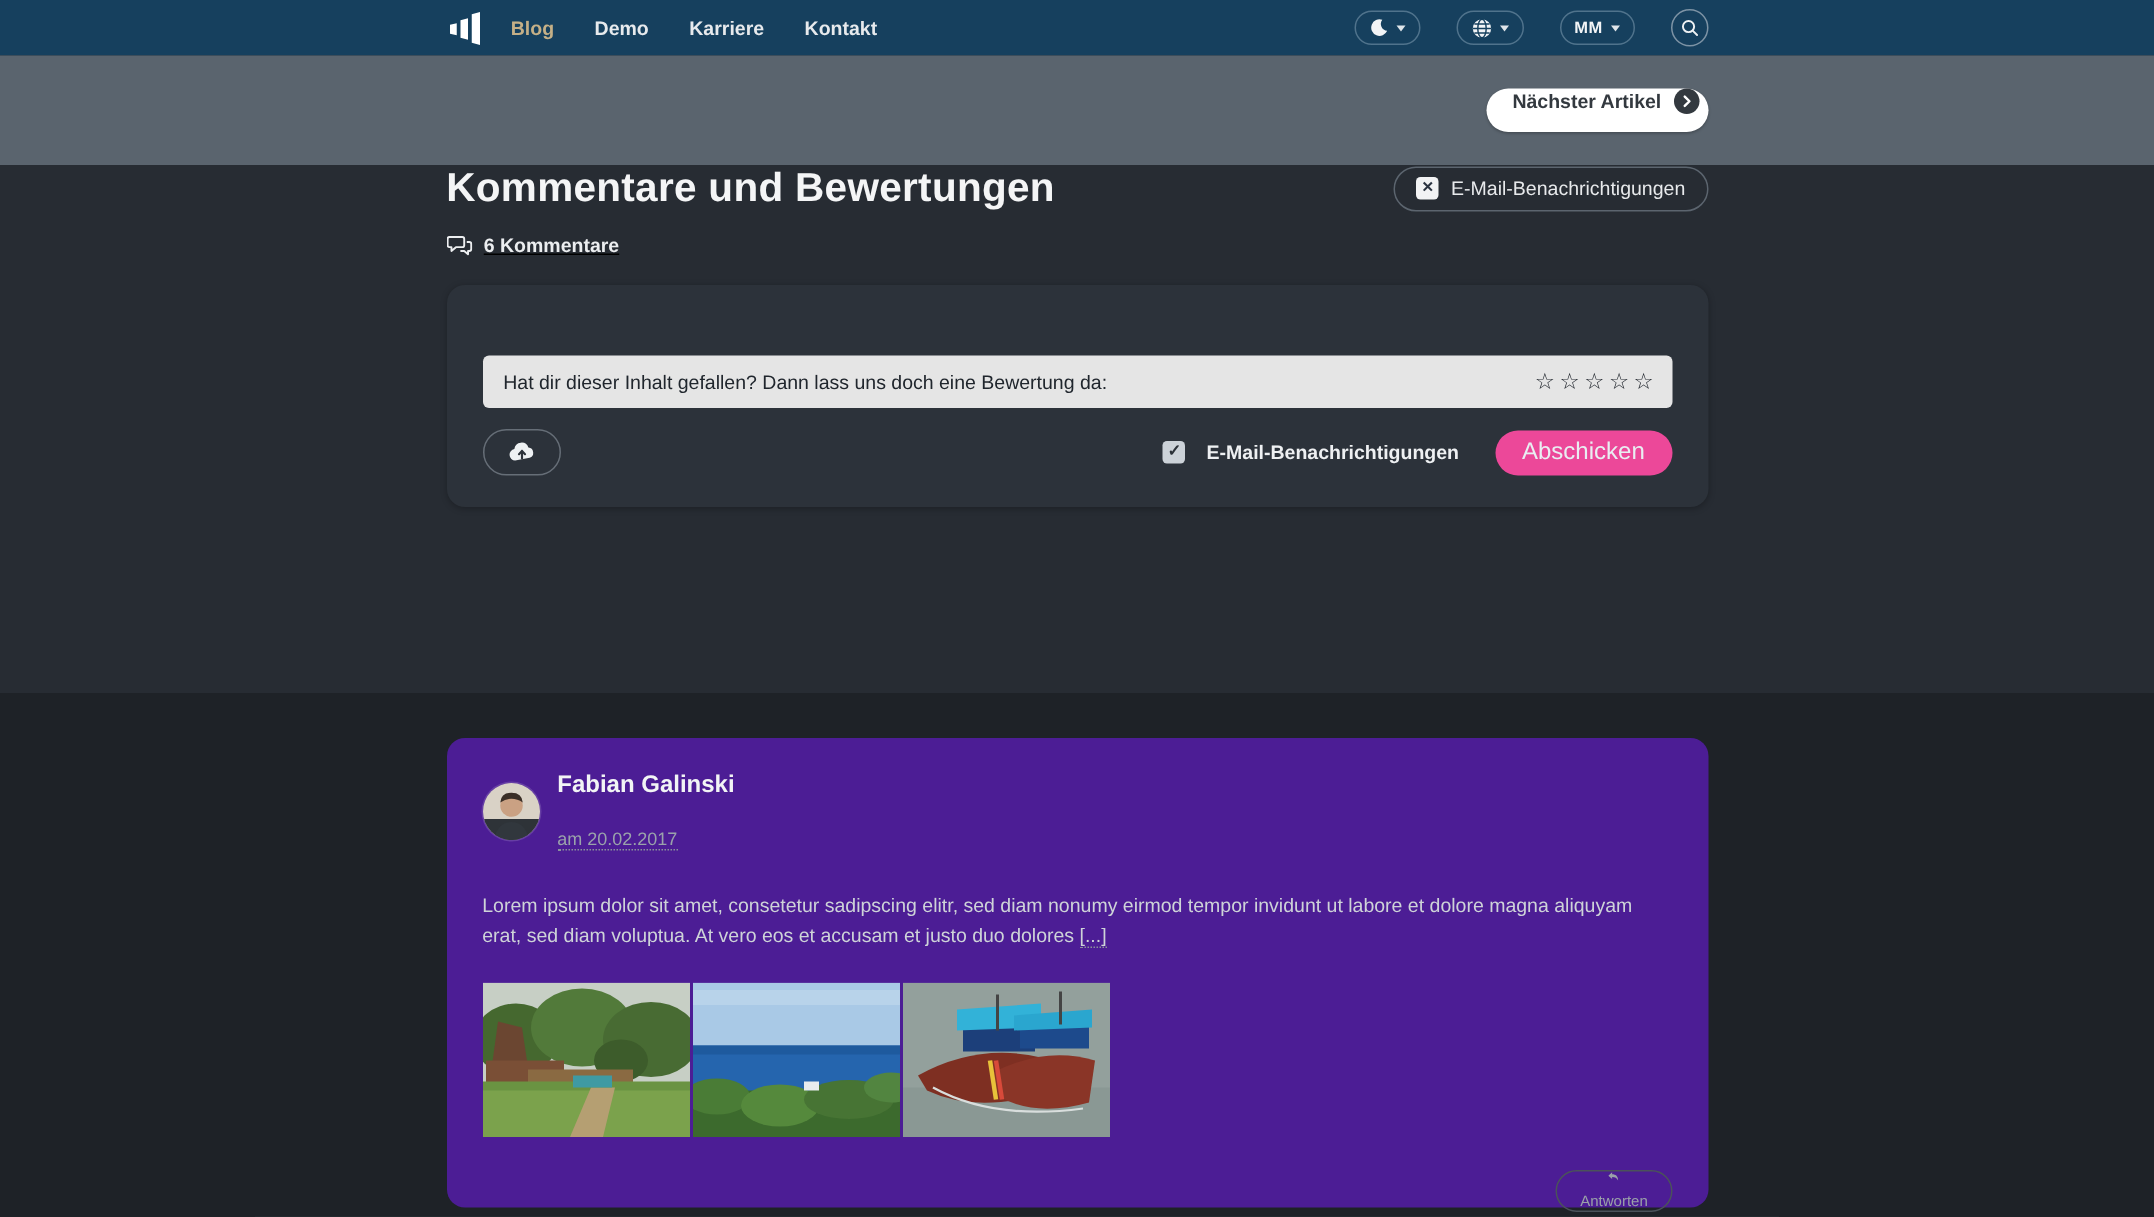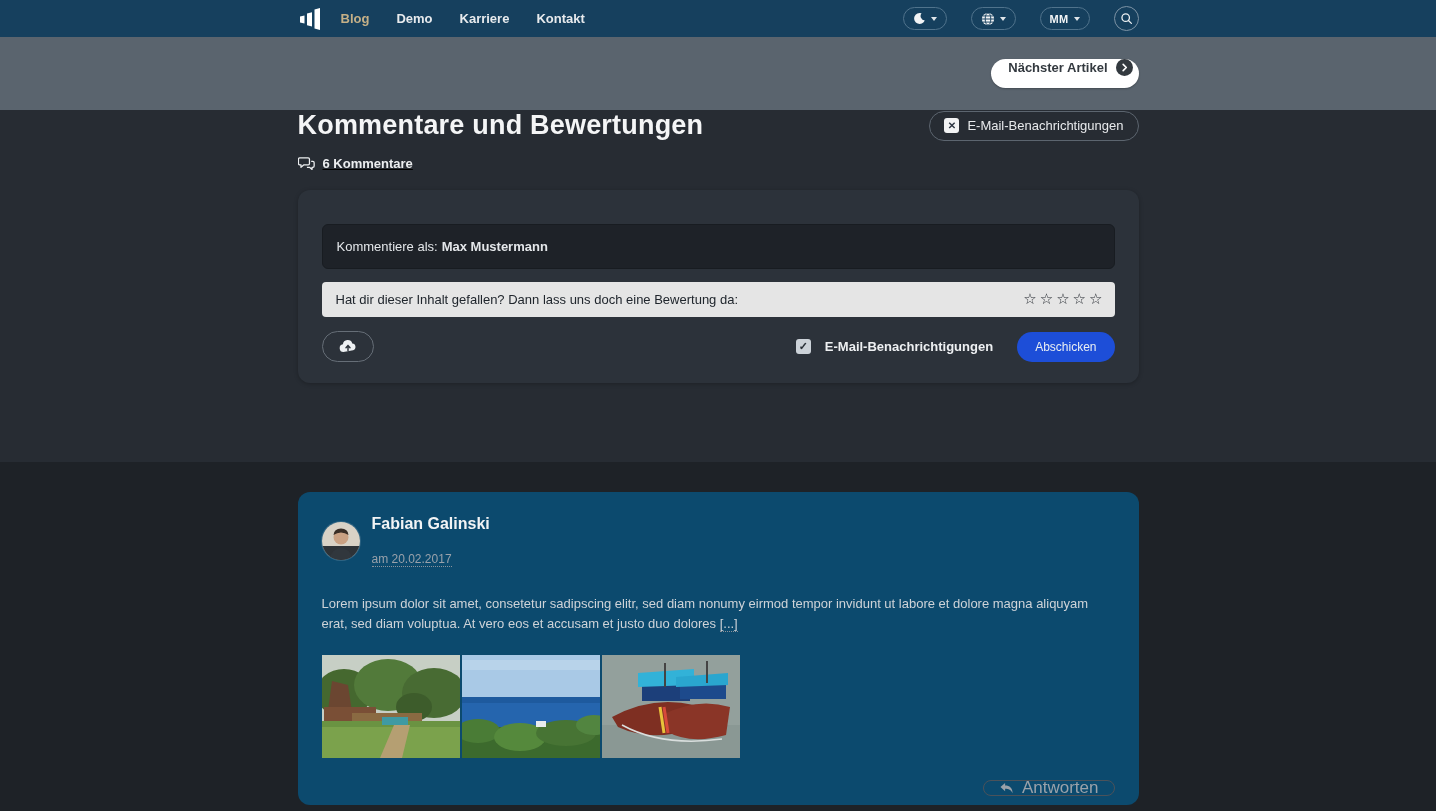--- a/index.html
+++ b/index.html
@@ -60,42 +60,42 @@
   .stars { display: flex; gap: 3px; }
   .star { font-family: "DejaVu Sans", sans-serif; font-size: 15px; color: #262b32; cursor: pointer; line-height: 1; }
   .form-footer { margin-top: 14px; display: flex; align-items: center; }
   .upload-btn { width: 52px; height: 31px; border: 1px solid #666e77; border-radius: 16px; background: transparent;
                 display: flex; align-items: center; justify-content: center; cursor: pointer; }
   .footer-right { margin-left: auto; display: flex; align-items: center; gap: 14px; }
   .checkbox { width: 15px; height: 15px; background: #ccd2d8; border-radius: 3px;
               display: flex; align-items: center; justify-content: center;
               font-size: 11px; font-weight: bold; color: #2b3138; cursor: pointer; line-height: 1; }
   .checkbox-label { font-size: 13px; font-weight: bold; color: #eef0f2; }
-  .submit-btn { background: #1d4ed8; border: none; border-radius: 16px; height: 30px; padding: 0 18px;
-                font-size: 12px; color: #e9eef2; cursor: pointer; margin-left: 10px; }
+  .submit-btn { background: #ec4899; border: none; border-radius: 16px; height: 30px; padding: 0 18px;
+                font-size: 16px; color: #e9eef2; cursor: pointer; margin-left: 10px; }
 
   
   .lower-section { height: 349px; background: #1e2227; padding-top: 30px; }
-  .comment-card { background: #0c4a6e; border-radius: 12px; height: 313px; padding: 23px 24px 16px 24px; }
+  .comment-card { background: #4c1d95; border-radius: 12px; height: 313px; padding: 23px 24px 16px 24px; }
   .author-row { display: flex; align-items: center; gap: 12px; }
   .avatar { width: 38px; height: 38px; border-radius: 50%; overflow: hidden; flex: 0 0 38px;
             box-shadow: 0 0 0 1px rgba(255,255,255,.15); }
   .author-name { font-size: 16px; font-weight: bold; color: #f2f4f5; }
   .comment-date { font-size: 12px; color: #9aa2ab; border-bottom: 1px dotted #8a929b;
                   display: inline-block; margin-top: 19px; cursor: pointer; width: fit-content; }
   .author-meta { display: flex; flex-direction: column; }
   .comment-text { margin-top: 27px; font-size: 13px; line-height: 1.55; color: #ced3d8; max-width: 802px; }
   .more-link { color: #ced3d8; border-bottom: 1px dotted #8a929b; cursor: pointer; }
   .photo-row { margin-top: 21px; display: flex; gap: 2px; }
   .photo { width: 138px; height: 103px; overflow: hidden; cursor: pointer; }
   .photo svg { display: block; }
   .reply-row { margin-top: 22px; display: flex; justify-content: flex-end; }
-  .reply-btn { height: 16px; border: 1px solid #4b525a; border-radius: 16px; background: transparent;
+  .reply-btn { height: 28px; border: 1px solid #4b525a; border-radius: 16px; background: transparent;
                display: flex; align-items: center; gap: 8px; padding: 0 15px;
-               font-size: 17px; color: #9aa1a9; cursor: pointer; }
+               font-size: 10px; color: #9aa1a9; cursor: pointer; flex-direction: column; }
 </style>
 </head>
 <body>
 
 <header class="navbar">
   <div class="container">
     <div class="logo">
       <svg width="24" height="24" viewBox="0 0 24 24">
         <path d="M2 9.5 L6.5 8.5 L6.5 16.5 L2 15.5 Z" fill="#ffffff"></path>
         <path d="M9 6.5 L14 5.2 L14 19.5 L9 18.2 Z" fill="#ffffff"></path>
@@ -163,24 +163,20 @@
     </div>
     <div class="count-row">
       <svg width="17" height="15" viewBox="0 0 20 17">
         <path d="M2 2 h10 a1.5 1.5 0 0 1 1.5 1.5 v5 a1.5 1.5 0 0 1 -1.5 1.5 h-5 l-3.5 3 v-3 h-1.5 a1.5 1.5 0 0 1 -1.5 -1.5 v-5 a1.5 1.5 0 0 1 1.5 -1.5 z" fill="none" stroke="#eceef0" stroke-width="1.5" stroke-linejoin="round"></path>
         <path d="M15.5 6 h2 a1.5 1.5 0 0 1 1.5 1.5 v4 a1.5 1.5 0 0 1 -1.5 1.5 h-1 v2.5 l-3 -2.5 h-3" fill="none" stroke="#eceef0" stroke-width="1.5" stroke-linejoin="round"></path>
       </svg>
       <span class="count-label">6 Kommentare</span>
     </div>
 
     <div class="form-card">
-      <div class="comment-input">
-        <span>Kommentiere als: </span>
-          <b>Max Mustermann</b>
-      </div>
       <div class="rating-bar">
         <span class="rating-prompt">Hat dir dieser Inhalt gefallen? Dann lass uns doch eine Bewertung da:</span>
         <span class="stars">
           <span class="star">☆</span>
           <span class="star">☆</span>
           <span class="star">☆</span>
           <span class="star">☆</span>
           <span class="star">☆</span>
         </span>
       </div>

